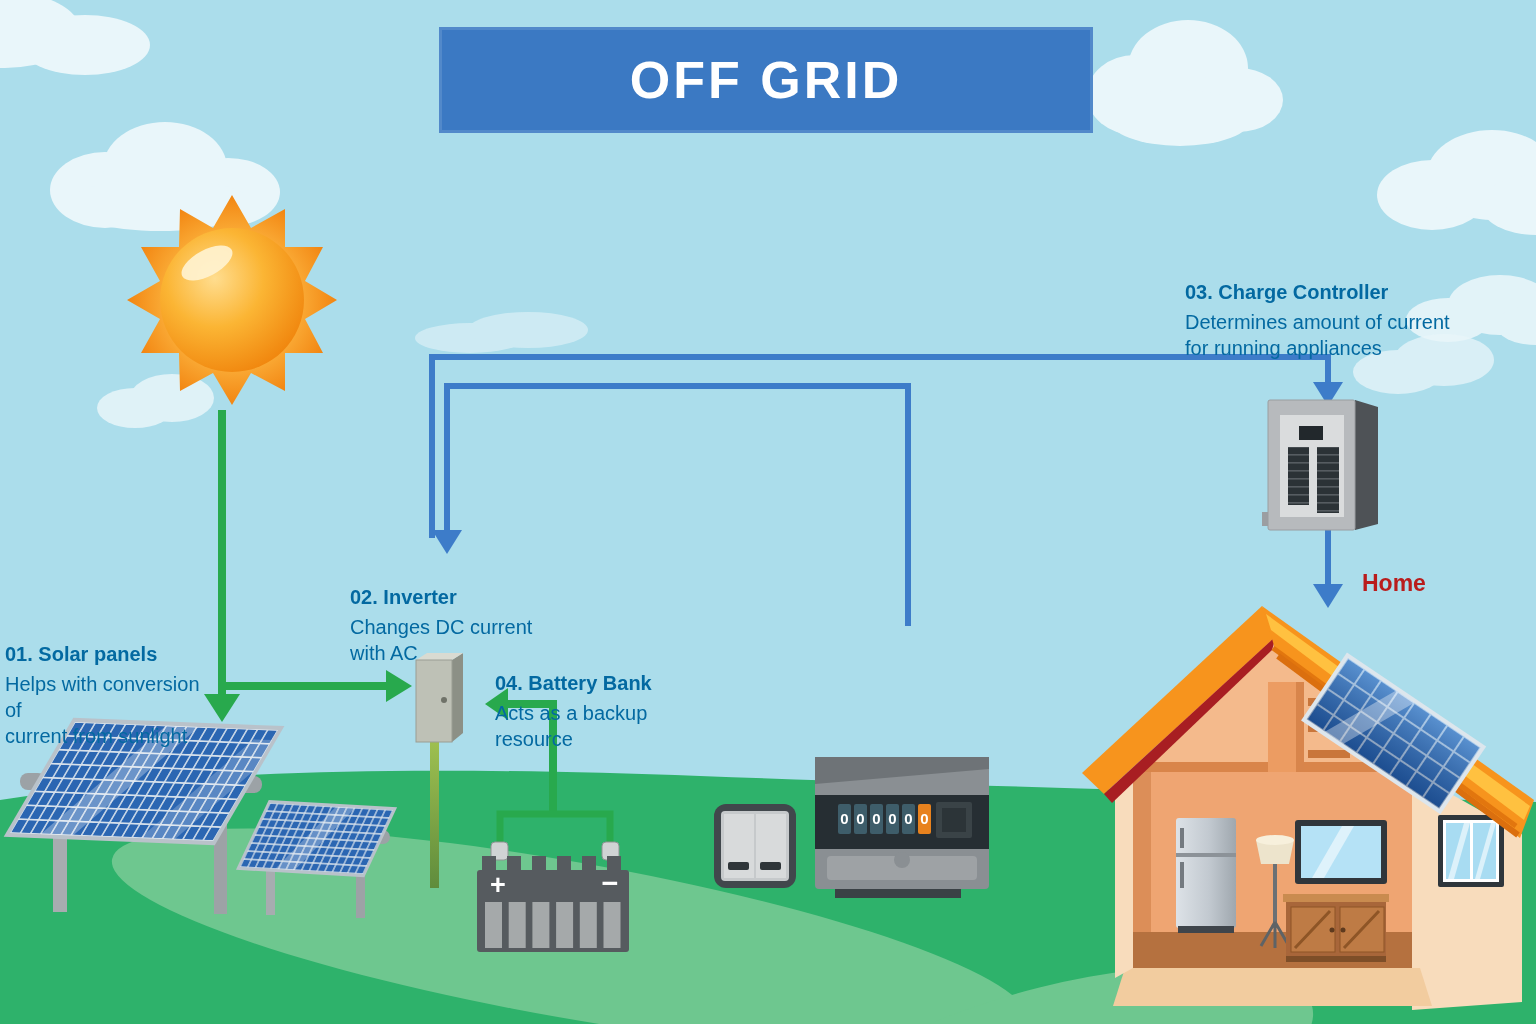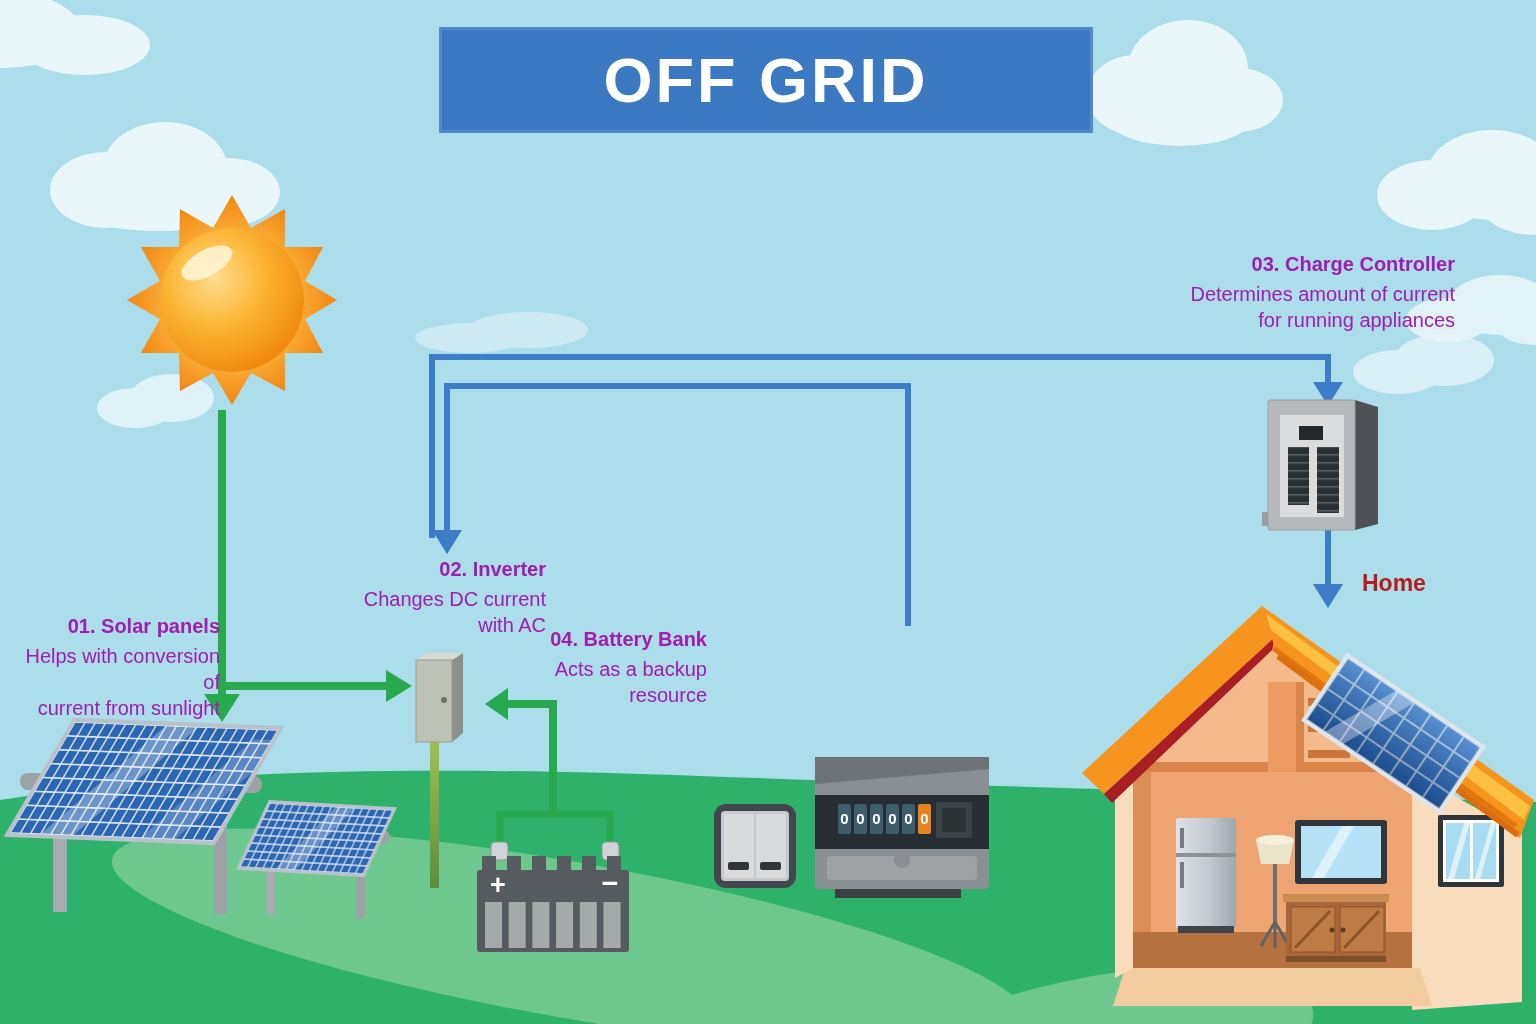--- a/index.html
+++ b/index.html
@@ -8,24 +8,24 @@
     background:#ABDDEB; font-family:"Liberation Sans", sans-serif;
   }
   svg.scene { position:absolute; left:0; top:0; }
 
   .banner {
     position:absolute; left:439px; top:27px; width:654px; height:106px;
     background:#3B79C3; box-shadow: inset 0 0 0 3px rgba(255,255,255,0.12);
     display:flex; align-items:center; justify-content:center;
   }
   .banner-title {
-    color:#ffffff; font-size:63px; font-weight:bold; letter-spacing:3px;
-  }
-
-  .label { position:absolute; text-align:right; color:#a21caf; }
+    color:#ffffff; font-size:52px; font-weight:bold; letter-spacing:3px;
+  }
+
+  .label { position:absolute; text-align:left; color:#0369a1;margin-top:28px; }
   .label .hd { font-size:20px; font-weight:bold; margin:0 0 5px 0; }
   .label .ds { font-size:20px; margin:0; line-height:1.3; }
 
   .home-label {
     position:absolute; left:1362px; top:570px;
     font-size:23px; font-weight:bold; color:#b91c1c;
   }
 
   .gen-digits { position:absolute; left:838px; top:804px; display:flex; gap:3px; }
   .gen-digit {
@@ -332,21 +332,21 @@
     <p class="ds">Changes DC current</p>
     <p class="ds">with AC</p>
   </div>
 
   <div class="label" style="left:1185px; top:253px; width:270px;">
     <div class="hd">03. Charge Controller</div>
     <p class="ds">Determines amount of current</p>
     <p class="ds">for running appliances</p>
   </div>
 
-  <div class="label" style="left:495px; top:628px; width:212px;">
+  <div class="label" style="left:495px; top:644px; width:212px;">
     <div class="hd">04. Battery Bank</div>
     <p class="ds">Acts as a backup resource</p>
   </div>
 
 
   <div class="home-label">Home</div>
 
   <div class="gen-digits">
     <div class="gen-digit">0</div>
     <div class="gen-digit">0</div>

